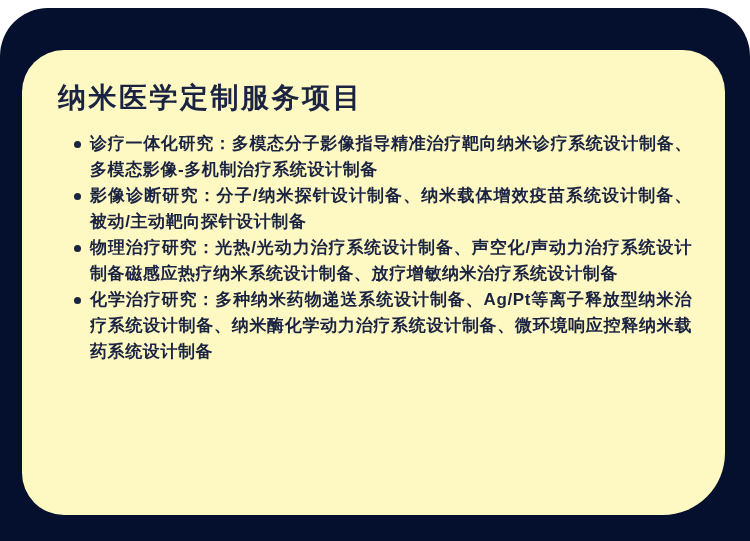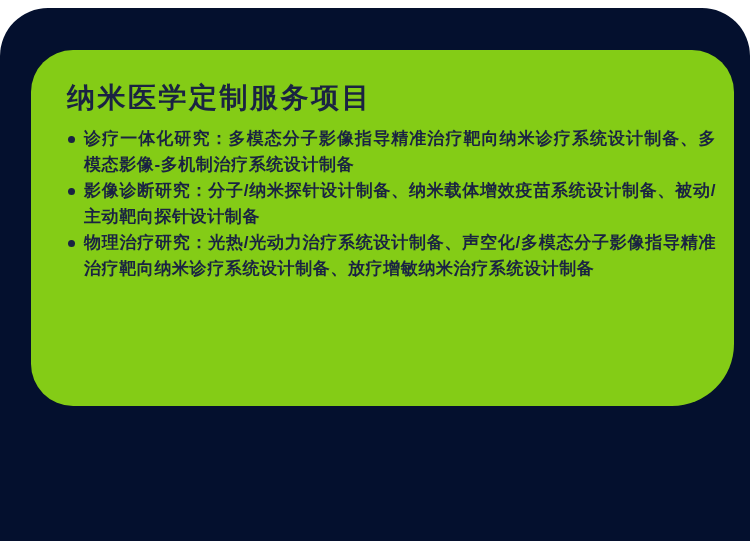--- a/index.html
+++ b/index.html
@@ -19,40 +19,40 @@
     position: absolute;
     left: 0;
     top: 8px;
     width: 750px;
     height: 533px;
     background: #04102e;
     border-radius: 48px 48px 0 0;
   }
   .card {
     position: absolute;
-    left: 31px;
+    left: 22px;
     top: 50px;
     width: 703px;
-    height: 356px;
+    height: 465px;
     box-sizing: border-box;
-    background: #84cc16;
+    background: #fef9c3;
     border-radius: 42px 42px 62px 42px;
     padding: 26px 18px 0 36px;
     overflow: hidden;
   }
   .card-title {
     margin: 4px 0 10px 0;
     font-size: 28px;
     line-height: 36px;
     font-weight: bold;
     letter-spacing: 2.5px;
     color: #1a2342;
   }
   .service-list {
-    margin: 0;
+    margin: 15px;
     padding: 0;
     list-style: none;
   }
   .service-item {
     position: relative;
     padding-left: 17px;
     font-size: 17px;
     line-height: 26px;
     font-weight: bold;
     letter-spacing: 0.6px;
@@ -81,17 +81,21 @@
       <li class="service-item">
         <span class="bullet-dot"></span>
         <span>诊疗一体化研究：多模态分子影像指导精准治疗靶向纳米诊疗系统设计制备、多模态影像-多机制治疗系统设计制备</span>
       </li>
       <li class="service-item">
         <span class="bullet-dot"></span>
         <span>影像诊断研究：分子/纳米探针设计制备、纳米载体增效疫苗系统设计制备、被动/主动靶向探针设计制备</span>
       </li>
       <li class="service-item">
         <span class="bullet-dot"></span>
-        <span>物理治疗研究：光热/光动力治疗系统设计制备、声空化/多模态分子影像指导精准治疗靶向纳米诊疗系统设计制备、放疗增敏纳米治疗系统设计制备</span>
+        <span>物理治疗研究：光热/光动力治疗系统设计制备、声空化/声动力治疗系统设计制备磁感应热疗纳米系统设计制备、放疗增敏纳米治疗系统设计制备</span>
+      </li>
+      <li class="service-item">
+        <span class="bullet-dot"></span>
+        <span>化学治疗研究：多种纳米药物递送系统设计制备、Ag/Pt等离子释放型纳米治疗系统设计制备、纳米酶化学动力治疗系统设计制备、微环境响应控释纳米载药系统设计制备</span>
       </li>
     </ul>
   </div>
 </div>
 
 </body></html>

